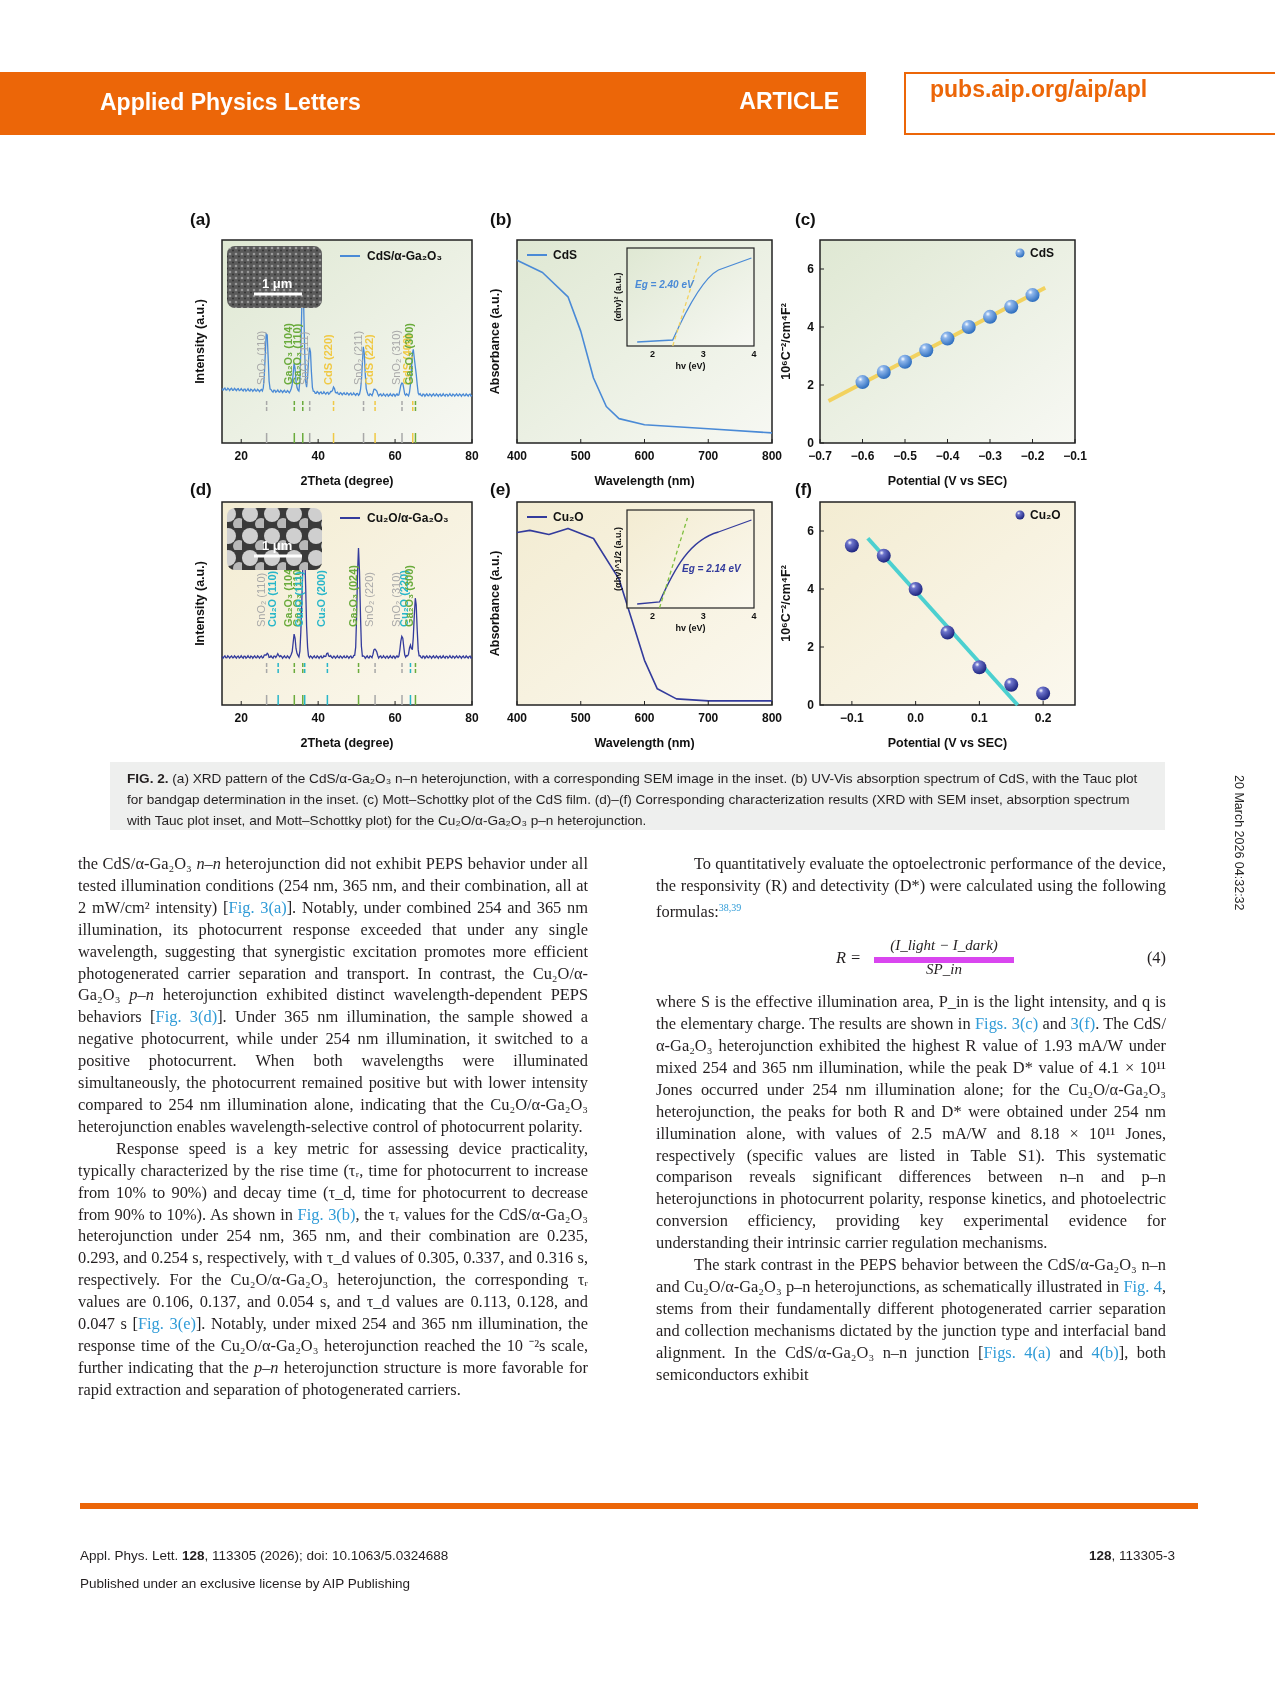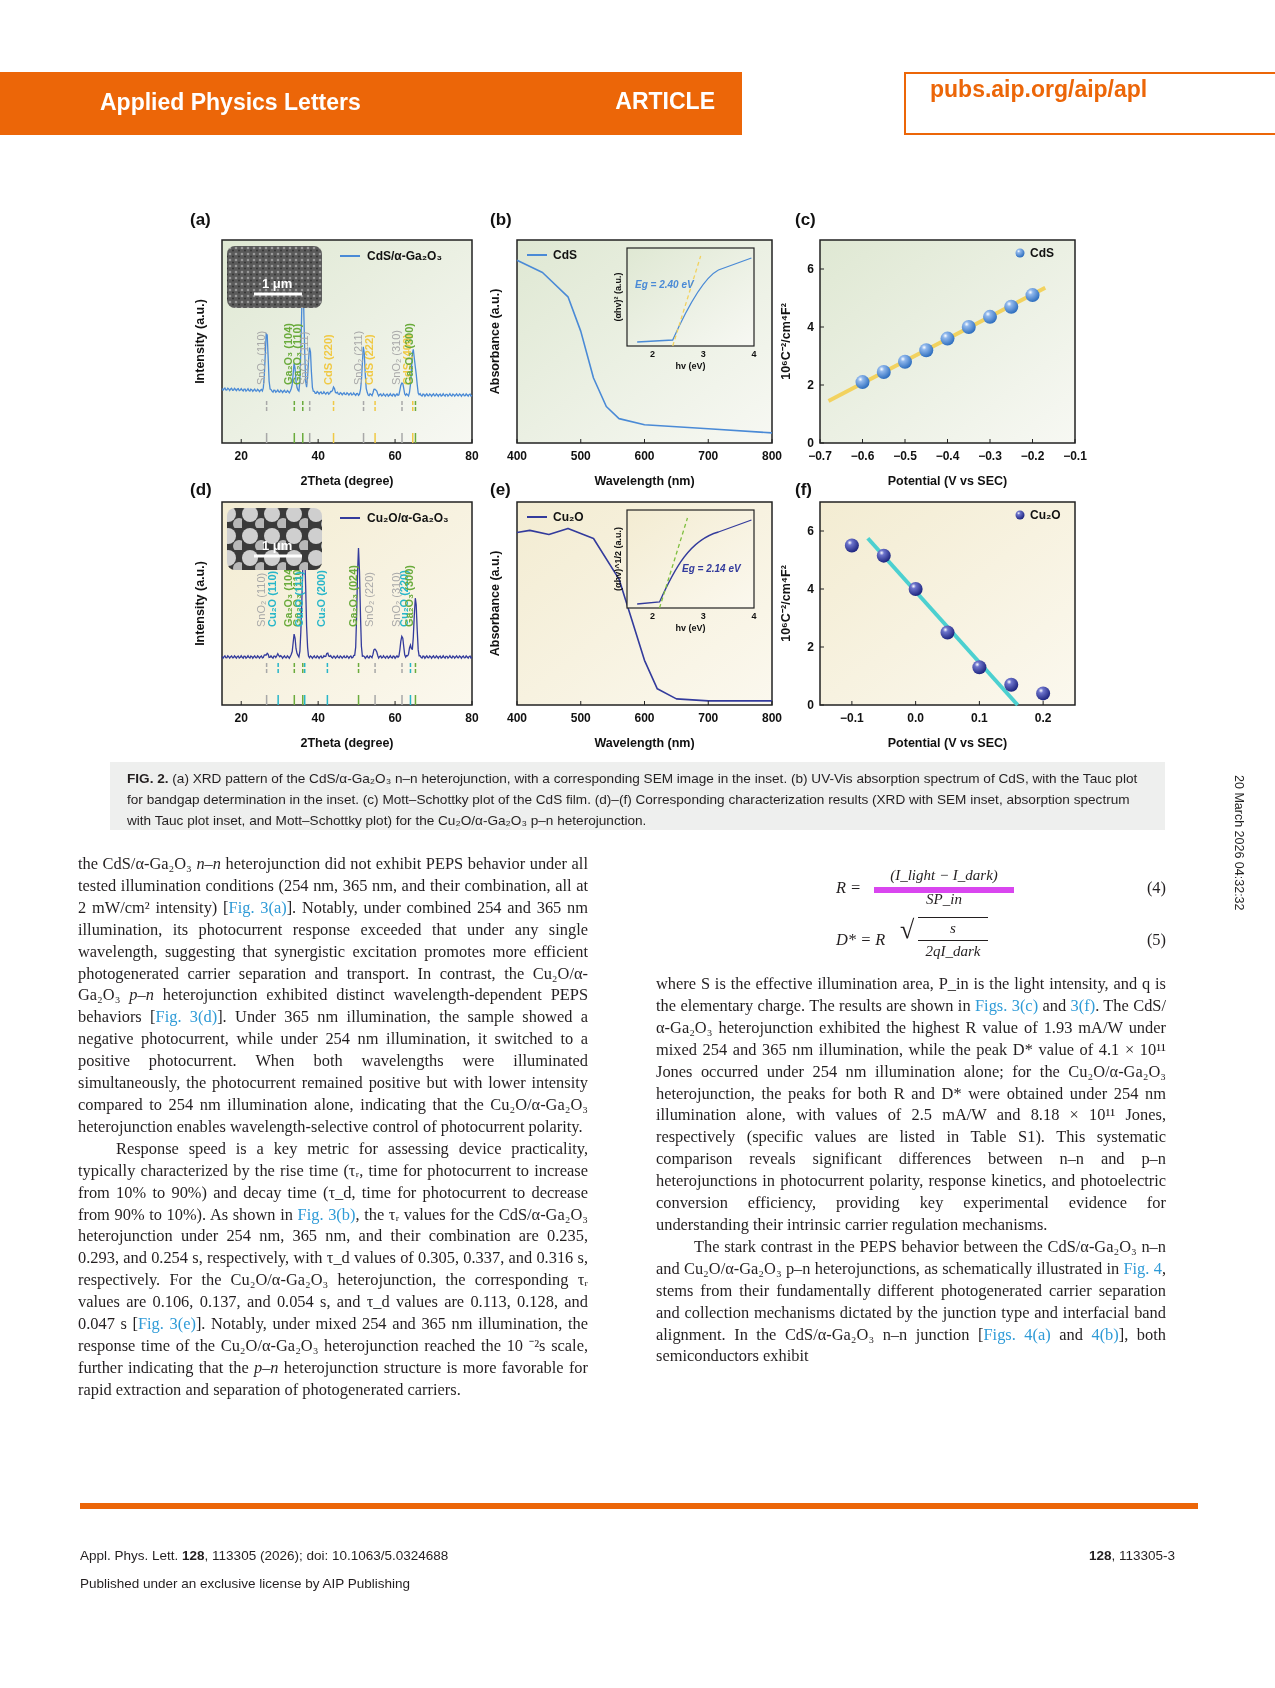--- a/index.html
+++ b/index.html
@@ -1,17 +1,17 @@
 <!DOCTYPE html>
 <html><head>
 <meta charset="utf-8">
 <style>
   html,body{margin:0;padding:0;background:#fff;}
   body{width:1275px;height:1688px;position:relative;overflow:hidden;font-family:"Liberation Sans",sans-serif;color:#231f20;}
-  .hdr{position:absolute;left:0;top:72px;width:742px;height:63px;background:#ec6608;}
+  .hdr{position:absolute;left:0;top:72px;width:866px;height:63px;background:#ec6608;}
   .hdr-title{position:absolute;left:100px;top:17px;color:#fff;font-size:23px;font-weight:bold;}
   .hdr-article{position:absolute;right:27px;top:16px;color:#fff;font-size:23px;font-weight:bold;}
   .hdr-url{position:absolute;left:904px;top:72px;width:371px;height:59px;border:2px solid #ec6608;border-right:none;background:#fff;}
   .hdr-url span{position:absolute;left:24px;top:2px;color:#ec6608;font-size:23px;font-weight:bold;text-align:center;}
   svg text{font-family:"Liberation Sans",sans-serif;}
   .caption{position:absolute;left:110px;top:762px;width:1055px;height:68px;background:#eeefee;padding:6px 17px;box-sizing:border-box;font-family:"Liberation Sans",sans-serif;font-size:13.6px;line-height:21px;color:#231f20;}
   .caption b{font-weight:bold;}
   .col{position:absolute;top:853px;width:510px;font-family:"Liberation Serif",serif;font-size:16.4px;line-height:21.9px;text-align:justify;color:#231f20;}
   .col p{margin:0;}
   .col p.ind{text-indent:38px;}
@@ -309,33 +309,29 @@
 <div class="col" style="left:78px;">
   <p>
     <span>the CdS/α-Ga₂O₃ </span><i>n–n</i><span> heterojunction did not exhibit PEPS behavior under all tested illumination conditions (254 nm, 365 nm, and their combination, all at 2 mW/cm² intensity) [</span><span class="lnk">Fig. 3(a)</span><span>]. Notably, under combined 254 and 365 nm illumination, its photocurrent response exceeded that under any single wavelength, suggesting that synergistic excitation promotes more efficient photogenerated carrier separation and transport. In contrast, the Cu₂O/α-Ga₂O₃ </span><i>p–n</i><span> heterojunction exhibited distinct wavelength-dependent PEPS behaviors [</span><span class="lnk">Fig. 3(d)</span><span>]. Under 365 nm illumination, the sample showed a negative photocurrent, while under 254 nm illumination, it switched to a positive photocurrent. When both wavelengths were illuminated simultaneously, the photocurrent remained positive but with lower intensity compared to 254 nm illumination alone, indicating that the Cu₂O/α-Ga₂O₃ heterojunction enables wavelength-selective control of photocurrent polarity.</span>
   </p>
   <p class="ind">
     <span>Response speed is a key metric for assessing device practicality, typically characterized by the rise time (τᵣ, time for photocurrent to increase from 10% to 90%) and decay time (τ_d, time for photocurrent to decrease from 90% to 10%). As shown in </span><span class="lnk">Fig. 3(b)</span><span>, the τᵣ values for the CdS/α-Ga₂O₃ heterojunction under 254 nm, 365 nm, and their combination are 0.235, 0.293, and 0.254 s, respectively, with τ_d values of 0.305, 0.337, and 0.316 s, respectively. For the Cu₂O/α-Ga₂O₃ heterojunction, the corresponding τᵣ values are 0.106, 0.137, and 0.054 s, and τ_d values are 0.113, 0.128, and 0.047 s [</span><span class="lnk">Fig. 3(e)</span><span>]. Notably, under mixed 254 and 365 nm illumination, the response time of the Cu₂O/α-Ga₂O₃ heterojunction reached the 10 ⁻²s scale, further indicating that the </span><i>p–n</i><span> heterojunction structure is more favorable for rapid extraction and separation of photogenerated carriers.</span>
   </p>
 </div>
 
 <div class="col" style="left:656px;">
+  <p class="ind">
+    <span>To quantitatively evaluate the optoelectronic performance of the device, the responsivity (R) and detectivity (D*) were calculated using the following formulas:</span><sup class="lnk" style="font-size:10px;">38,39</sup>
+  </p>
   <div class="eq" style="margin-top:12px;">
     <span style="position:absolute;left:180px;top:12px;">R =</span>
     <span style="position:absolute;left:218px;top:0;width:140px;text-align:center;border-bottom:6px solid #d946ef;font-size:15px;">(I_light − I_dark)</span>
     <span style="position:absolute;left:218px;top:24px;width:140px;text-align:center;font-size:15px;">SP_in</span>
     <span class="eqnum" style="top:12px;">(4)</span>
   </div>
-  <div class="eq" style="margin-top:4px;">
-    <span style="position:absolute;left:180px;top:12px;">D* = R</span>
-    <span style="position:absolute;left:244px;top:2px;font-size:26px;font-style:normal;">√</span>
-    <span style="position:absolute;left:262px;top:0;width:70px;text-align:center;border-bottom:1px solid #231f20;border-top:1px solid #231f20;font-size:15px;">s</span>
-    <span style="position:absolute;left:262px;top:24px;width:70px;text-align:center;font-size:15px;">2qI_dark</span>
-    <span class="eqnum" style="top:12px;">(5)</span>
-  </div>
   <p style="margin-top:8px;">
     <span>where S is the effective illumination area, P_in is the light intensity, and q is the elementary charge. The results are shown in </span><span class="lnk">Figs. 3(c)</span><span> and </span><span class="lnk">3(f)</span><span>. The CdS/α-Ga₂O₃ heterojunction exhibited the highest R value of 1.93 mA/W under mixed 254 and 365 nm illumination, while the peak D* value of 4.1 × 10¹¹ Jones occurred under 254 nm illumination alone; for the Cu₂O/α-Ga₂O₃ heterojunction, the peaks for both R and D* were obtained under 254 nm illumination alone, with values of 2.5 mA/W and 8.18 × 10¹¹ Jones, respectively (specific values are listed in Table S1). This systematic comparison reveals significant differences between n–n and p–n heterojunctions in photocurrent polarity, response kinetics, and photoelectric conversion efficiency, providing key experimental evidence for understanding their intrinsic carrier regulation mechanisms.</span>
   </p>
   <p class="ind">
     <span>The stark contrast in the PEPS behavior between the CdS/α-Ga₂O₃ n–n and Cu₂O/α-Ga₂O₃ p–n heterojunctions, as schematically illustrated in </span><span class="lnk">Fig. 4</span><span>, stems from their fundamentally different photogenerated carrier separation and collection mechanisms dictated by the junction type and interfacial band alignment. In the CdS/α-Ga₂O₃ n–n junction [</span><span class="lnk">Figs. 4(a)</span><span> and </span><span class="lnk">4(b)</span><span>], both semiconductors exhibit</span>
   </p>
 </div>
 
 <div class="fline"></div>
 <div class="foot" style="left:80px;top:1548px;">

